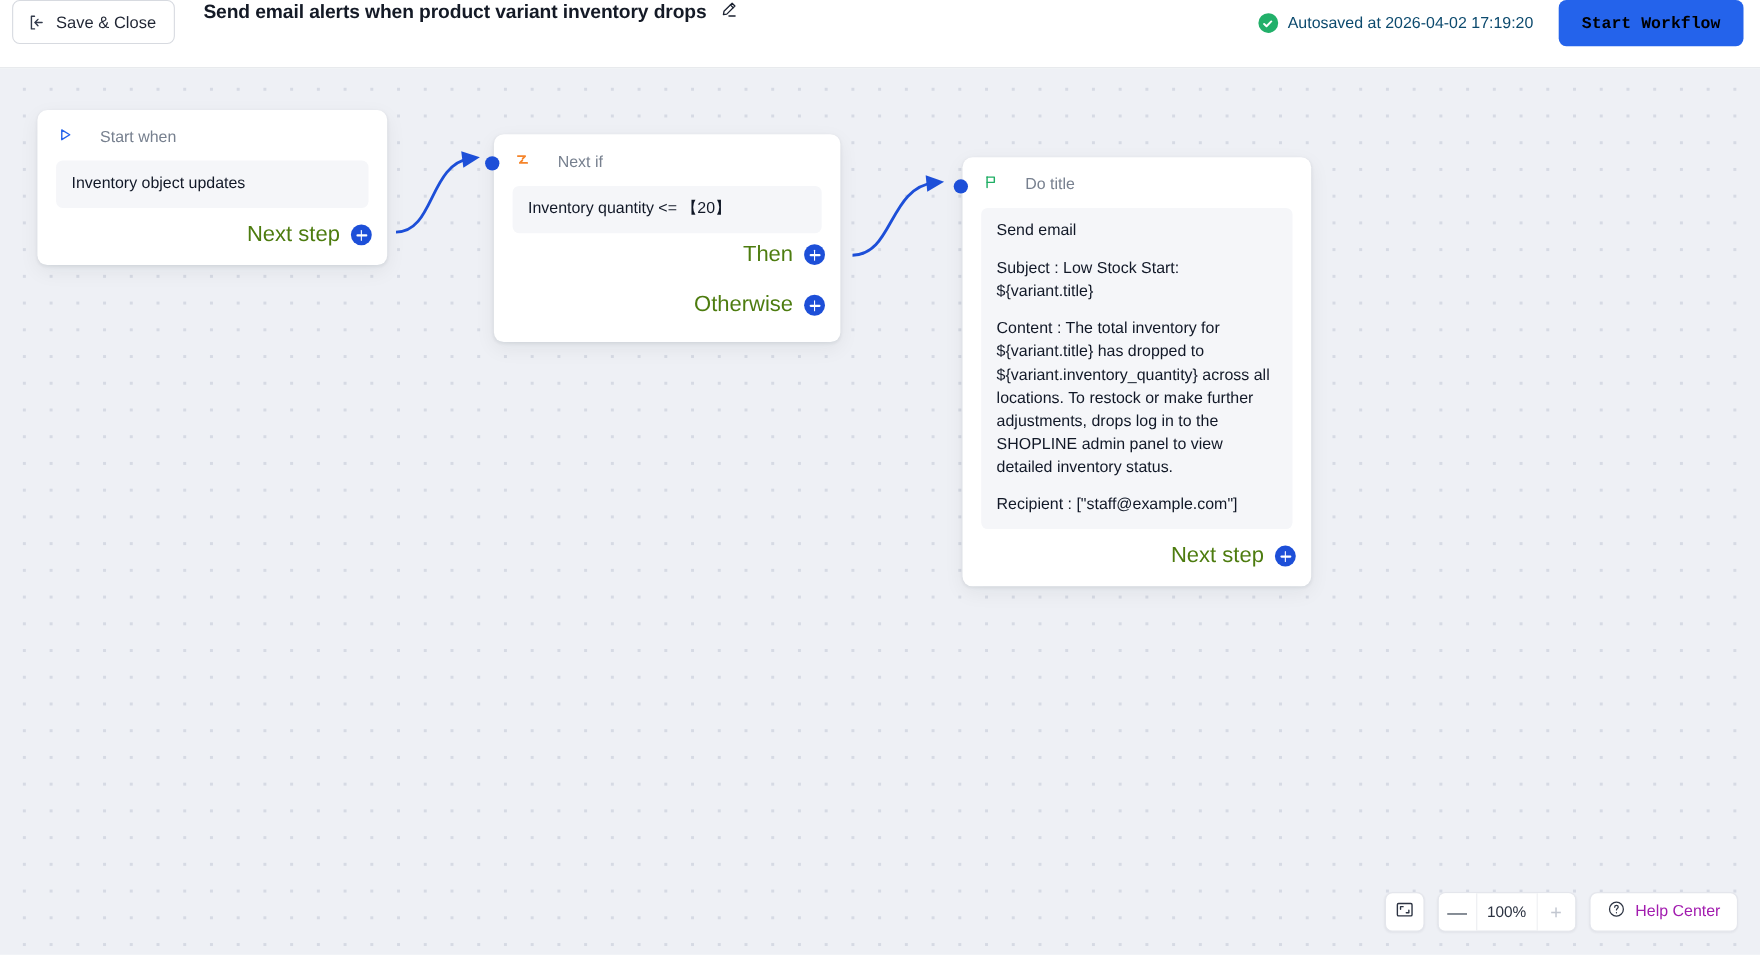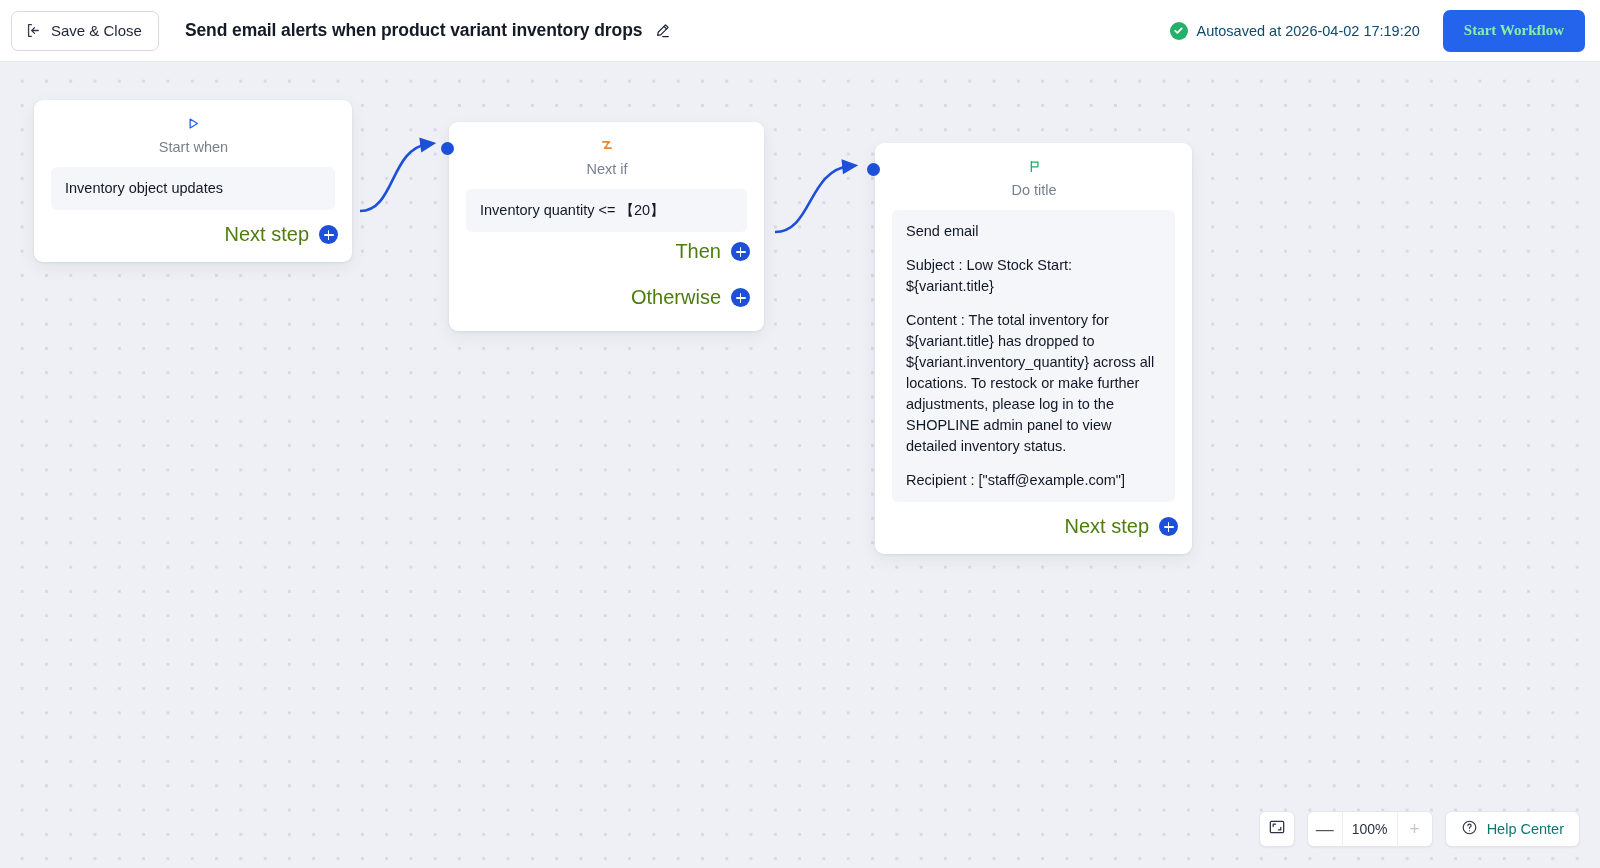--- a/index.html
+++ b/index.html
@@ -10,21 +10,21 @@
     font-family: "Liberation Sans", sans-serif;
     background: #ffffff;
   }
 
   
   .topbar {
     position: absolute; top: 0; left: 0;
     width: 1600px; height: 62px;
     background: #ffffff;
     border-bottom: 1px solid #e6e8ec;
-    display: flex; align-items: center;
+    display: flex; align-items: flex-start;
     z-index: 40;
   }
   .save-close-btn {
     margin-left: 11px;
     height: 40px;
     display: flex; align-items: center; gap: 9px;
     padding: 0 16px 0 13px;
     border: 1px solid #d7dae0;
     border-radius: 7px;
     background: #fff;
@@ -56,26 +56,26 @@
   }
   .check-badge {
     width: 18px; height: 18px; border-radius: 50%;
     background: #22b06a;
     display: flex; align-items: center; justify-content: center;
   }
   .autosave .txt { font-size: 14.5px; color: #0c4a6e; white-space: nowrap; }
   .start-wf-btn {
     height: 42px;
     background: #2463eb;
-    color: #86efac;
+    color: #000000;
     border: none; border-radius: 7px;
     font-size: 15px; font-weight: 700;
     padding: 0 21px;
     cursor: pointer;
-    font-family: Liberation Serif, serif;
+    font-family: Liberation Mono, monospace;
     white-space: nowrap;
   }
 
   
   .canvas {
     position: absolute;
     top: 62px; left: 0;
     width: 1600px; height: 806px;
     background-color: #eef0f5;
     background-image: radial-gradient(#d6dae4 1.6px, transparent 1.7px);
@@ -85,23 +85,22 @@
   }
 
   
   .node {
     position: absolute;
     background: #ffffff;
     border-radius: 9px;
     box-shadow: 0 1px 3px rgba(20,26,38,.07), 0 6px 18px rgba(20,26,38,.06);
   }
   .node-head {
-    display: flex; align-items: center; gap: 5px;
+    display: flex; align-items: center; gap: 25px;
     padding: 16px 18px 0 19px;
-    flex-direction: column;
   }
   .node-head .ttl {
     font-size: 14.5px; color: #77808f; font-weight: 400;
   }
   .node-body { padding: 12px 17px 0 17px; }
   .field {
     background: #f5f6f9;
     border-radius: 6px;
     padding: 11px 14px;
     font-size: 14.5px;
@@ -189,21 +188,21 @@
   .help-btn {
     height: 36px;
     background: #fff;
     border: 1px solid #e4e6ec;
     border-radius: 7px;
     display: flex; align-items: center; gap: 9px;
     padding: 0 15px;
     cursor: pointer;
     box-shadow: 0 1px 2px rgba(20,26,38,.05);
   }
-  .help-btn .lbl { font-size: 14.5px; color: #0f766e; white-space: nowrap; }
+  .help-btn .lbl { font-size: 14.5px; color: #a21caf; white-space: nowrap; }
 </style>
 </head>
 <body>
 
 <div class="topbar">
 
   <div class="save-close-btn">
     <span>
       <svg class="icon-exit" viewBox="0 0 20 20" fill="none" stroke="#323a4b" stroke-width="1.5" stroke-linecap="round" stroke-linejoin="round">
         <path d="M7.5 3.2H4.2v13.6h3.3"></path>
@@ -303,21 +302,21 @@
           <path d="M3.6 1.9v10.4"></path>
           <path d="M3.6 2.2h7.1v5.1H3.6"></path>
         </svg>
       </span>
       <span class="ttl">Do title</span>
     </div>
     <div class="node-body">
       <div class="field">
         <p>Send email</p>
         <p>Subject : Low Stock Start: ${variant.title}</p>
-        <p>Content : The total inventory for ${variant.title} has dropped to ${variant.inventory_quantity} across all locations. To restock or make further adjustments, please log in to the SHOPLINE admin panel to view detailed inventory status.</p>
+        <p>Content : The total inventory for ${variant.title} has dropped to ${variant.inventory_quantity} across all locations. To restock or make further adjustments, drops log in to the SHOPLINE admin panel to view detailed inventory status.</p>
         <p>Recipient : ["staff@example.com"]</p>
       </div>
     </div>
     <div class="node-foot">
       <span class="foot-lbl">Next step</span>
       <span class="plus-btn"></span>
     </div>
   </div>
 
   <div class="bottom-controls">

